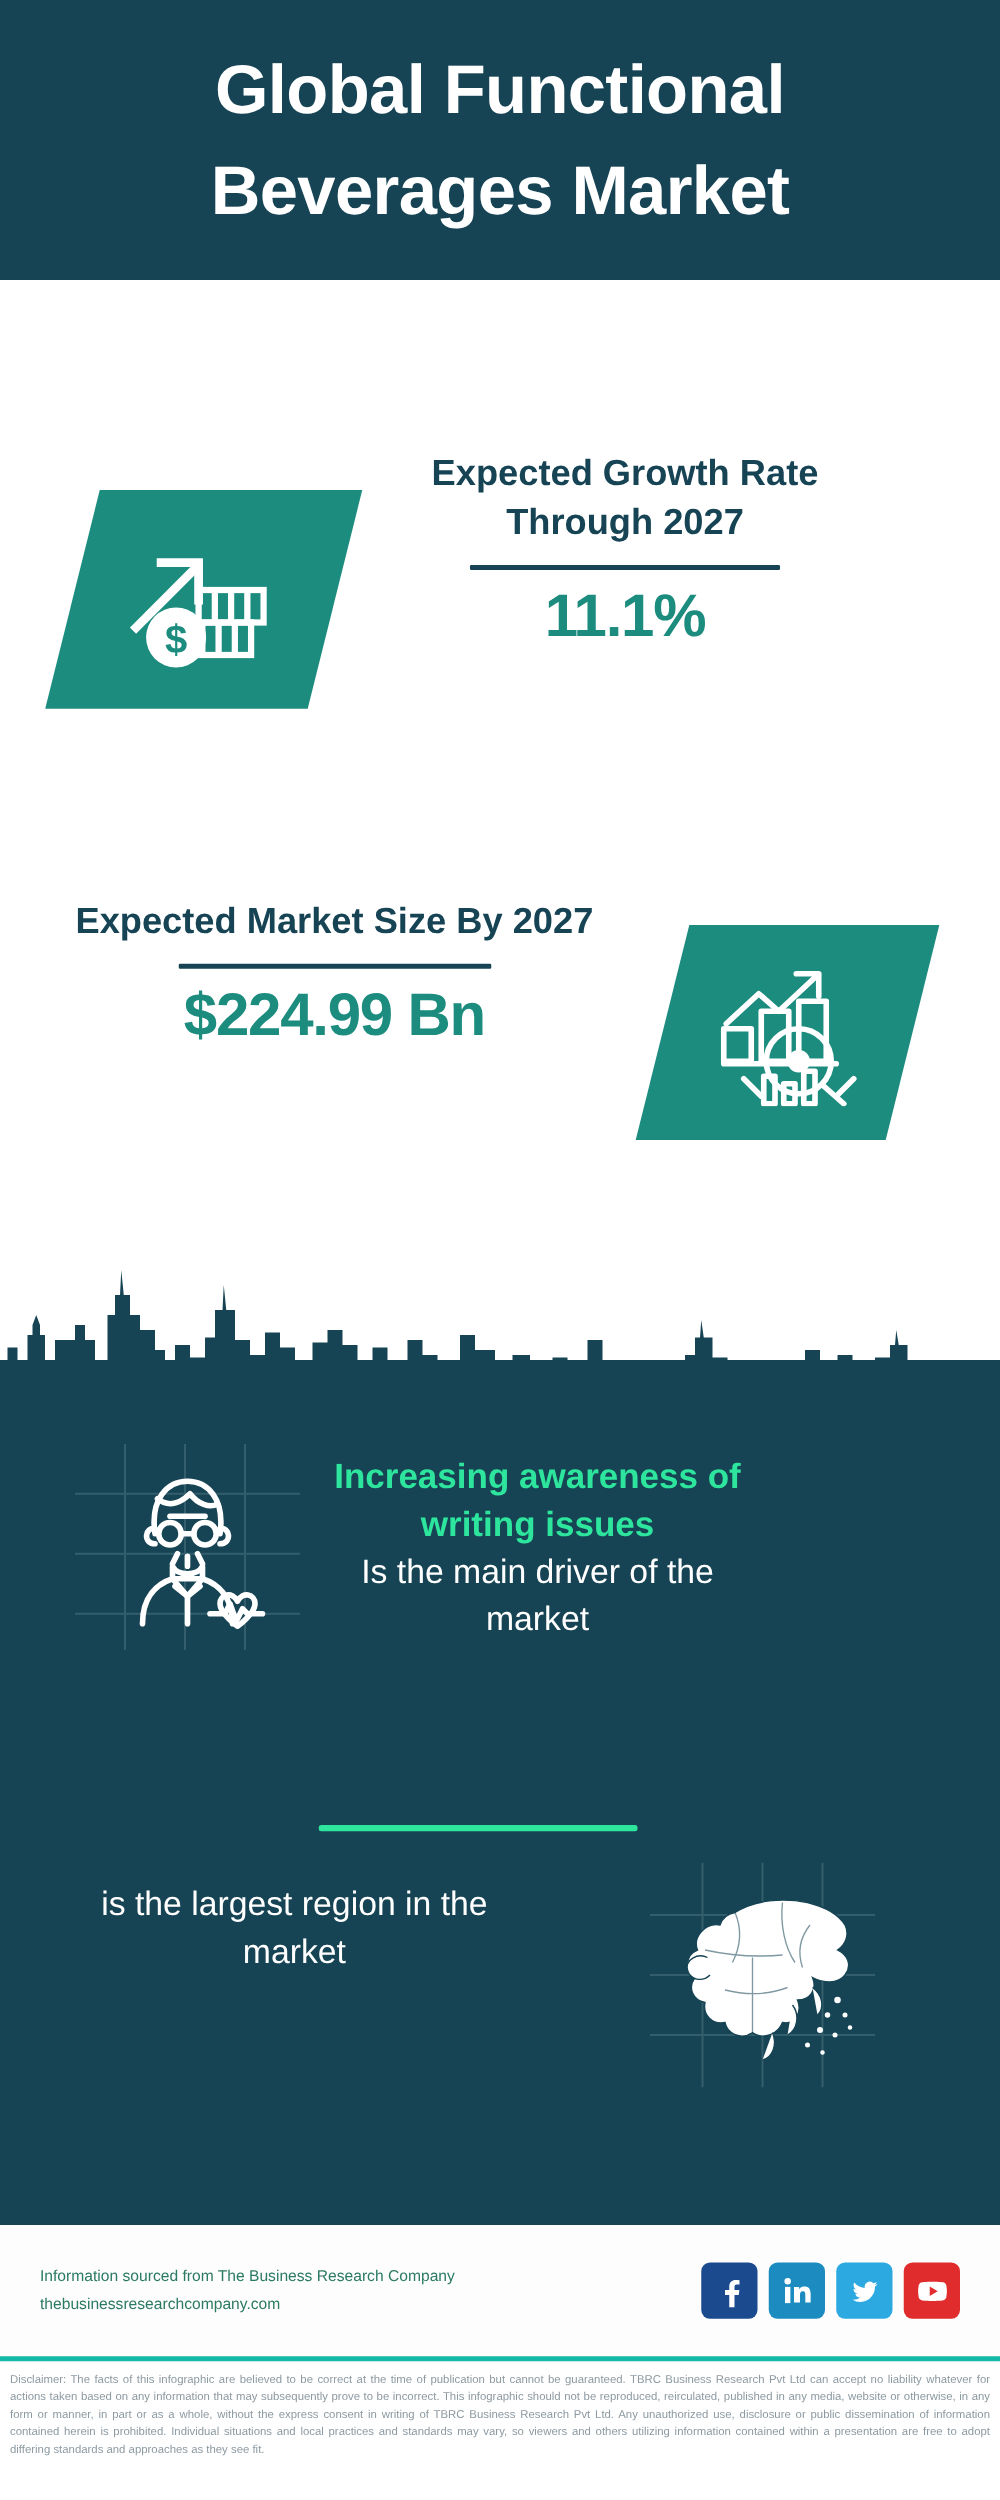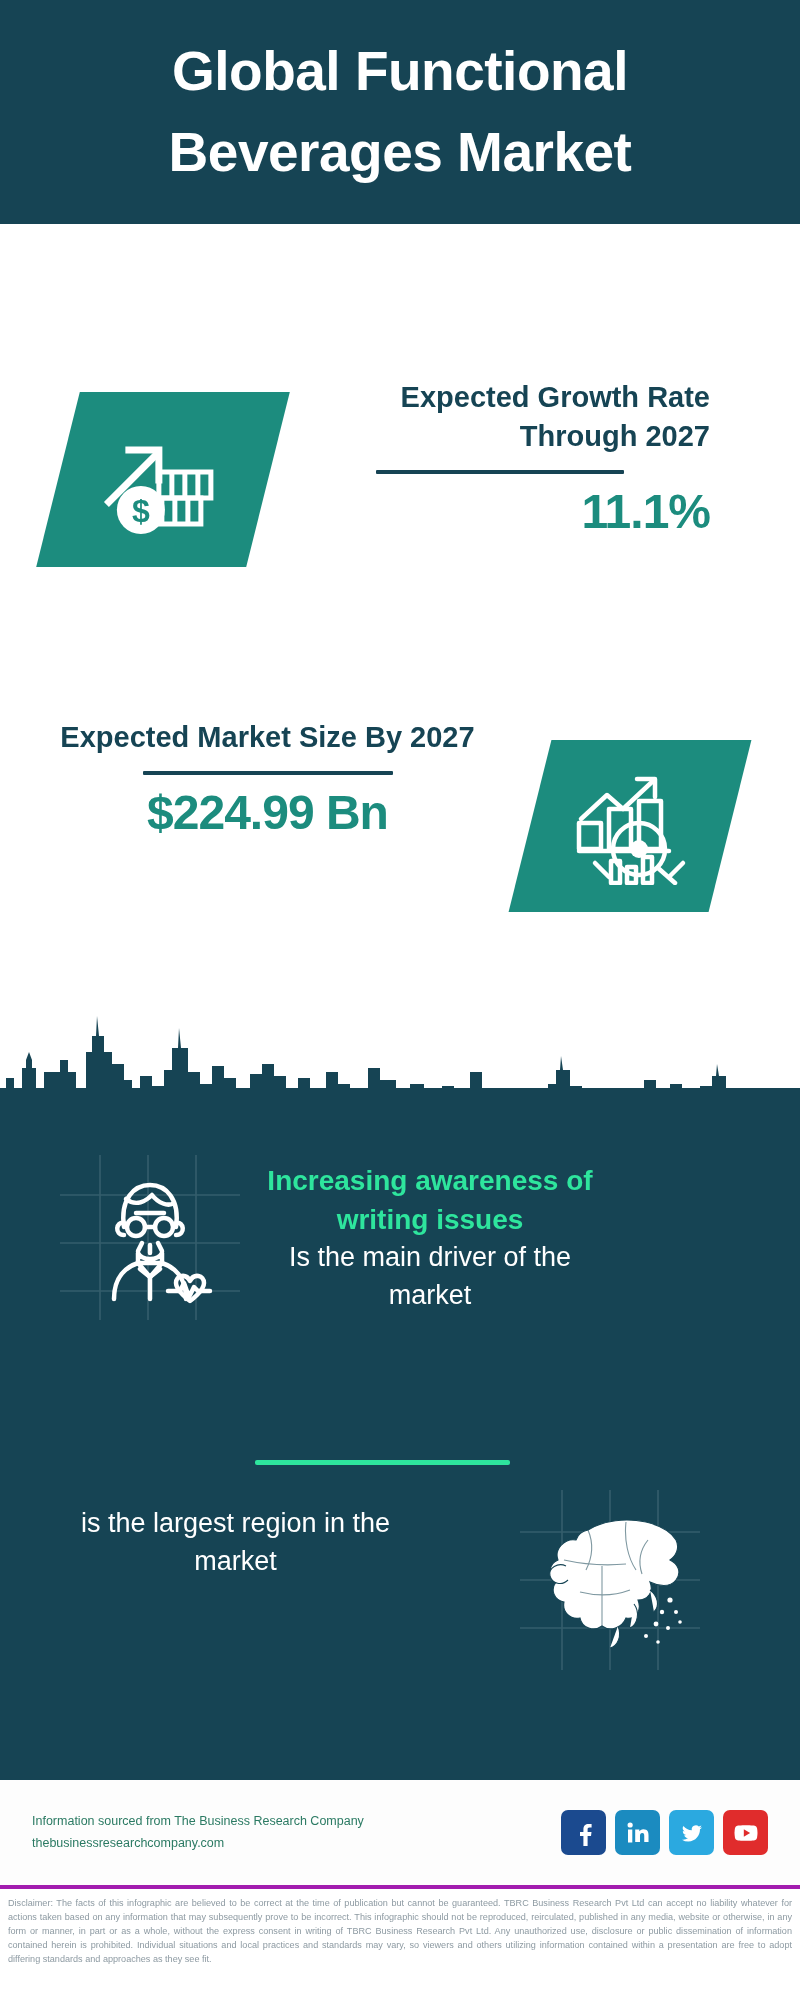--- a/index.html
+++ b/index.html
@@ -135,21 +135,21 @@
     border-radius: 7px;
     display: flex; align-items: center; justify-content: center;
   }
   .sq svg { display: block; }
 
   .disclaimer-wrap {
     position: absolute;
     left: 0; top: 1885px;
     width: 800px; height: 115px;
     background: #ffffff;
-    border-top: 4px solid #a21caf;
+    border-top: 4px solid #14b8a6;
     padding: 7px 8px 0 8px;
   }
   .disclaimer {
     color: #8d9aa2;
     font-size: 9.1px;
     line-height: 1.55;
     text-align: justify;
   }
 </style>
 </head>
@@ -177,21 +177,21 @@
         <rect x="50" y="74" width="52" height="26"></rect>
         <line x1="63" y1="74" x2="63" y2="100"></line>
         <line x1="76" y1="74" x2="76" y2="100"></line>
         <line x1="89" y1="74" x2="89" y2="100"></line>
       </g>
       <circle cx="42" cy="86" r="24" fill="#ffffff"></circle>
       <text x="42" y="98" font-size="32" font-weight="700" text-anchor="middle" fill="#1C8C7E" font-family="Liberation Sans, sans-serif">$</text>
     </svg>
   </div>
 
-  <div class="stat-block" style="left:290px; top:378px; width:420px;text-align:right;">
+  <div class="stat-block" style="left:290px; top:360px; width:420px;">
     <div class="stat-title">Expected Growth Rate Through 2027</div>
     <div class="stat-rule" style="width:248px;"></div>
     <div class="stat-value">11.1%</div>
   </div>
 
   <div class="stat-block" style="left:60px; top:718px; width:415px;">
     <div class="stat-title">Expected Market Size By 2027</div>
     <div class="stat-rule" style="width:250px;"></div>
     <div class="stat-value">$224.99 Bn</div>
   </div>

